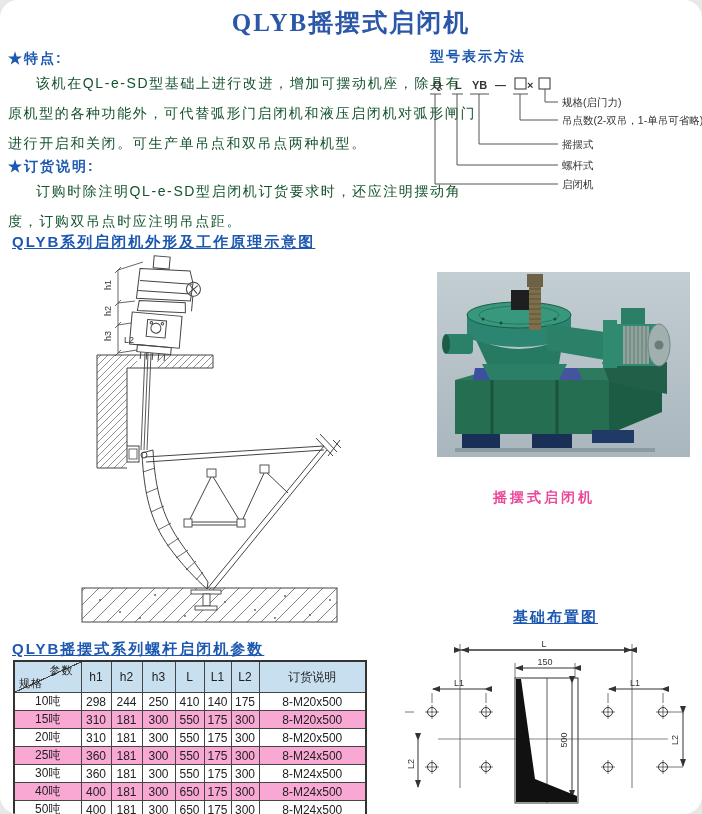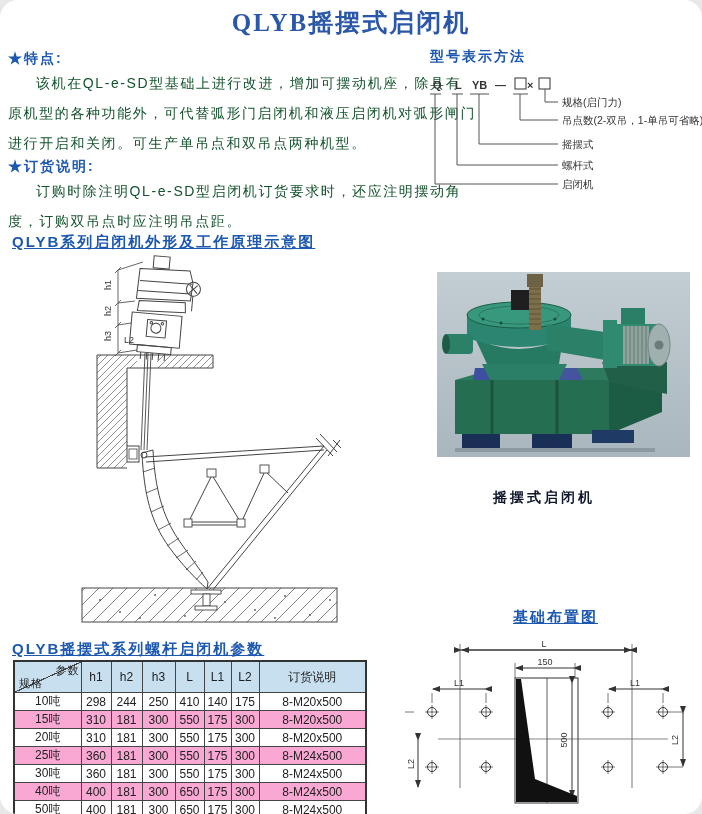--- a/index.html
+++ b/index.html
@@ -6,32 +6,32 @@
   #page{position:relative;width:702px;height:814px;background:#ffffff;margin:0 auto;
         font-family:"Liberation Sans",sans-serif;color:#3a3a3a;overflow:hidden;border-radius:18px;}
   .abs{position:absolute;}
   #doc-title{top:6px;left:0;width:702px;text-align:center;
              font-family:"Liberation Serif",serif;font-weight:bold;font-size:25px;
              letter-spacing:2px;color:#2b57a8;}
   .sec-head{font-weight:bold;font-size:14px;letter-spacing:2px;color:#1c57b0;}
   .sec-head.big{font-size:15px;text-decoration:underline;}
   .bodyline{width:430px;font-size:14px;letter-spacing:1.6px;color:#14532d;line-height:30px;white-space:nowrap;}
   .indent{padding-left:28px;}
-  #photo-caption{font-size:14px;font-weight:bold;letter-spacing:3px;color:#0f172a;}
+  #photo-caption{font-size:14px;font-weight:bold;letter-spacing:3px;color:#ec4899;}
   
   #param-table{border-collapse:collapse;table-layout:fixed;width:352px;
                font-size:12px;color:#222;}
   #param-table td,#param-table th{border:1px solid #444;text-align:center;
                padding:0;height:17px;font-weight:normal;overflow:hidden;}
   #param-table thead th{height:30px;background:#c8dff0;}
   #param-table{border:2px solid #333;}
   #param-table tr.alt td{background:#f9a8d4;}
   #corner-cell{position:relative;background:
       linear-gradient(to bottom right,rgba(0,0,0,0) 49%,#444 49%,#444 51%,rgba(0,0,0,0) 51%),#c8dff0 !important;}
-  #corner-cell .tr{position:absolute;top:1px;right:1px;font-size:11px;letter-spacing:1px;}
+  #corner-cell .tr{position:absolute;top:1px;right:7px;font-size:11px;letter-spacing:1px;}
   #corner-cell .bl{position:absolute;bottom:1px;left:4px;font-size:11px;letter-spacing:1px;}
   svg text{font-family:"Liberation Sans",sans-serif;fill:#333;}
   .dimtxt{font-size:9px;}
 </style>
 </head>
 <body>
 
 <div id="page">
 
   <div id="doc-title" class="abs">QLYB摇摆式启闭机</div>

